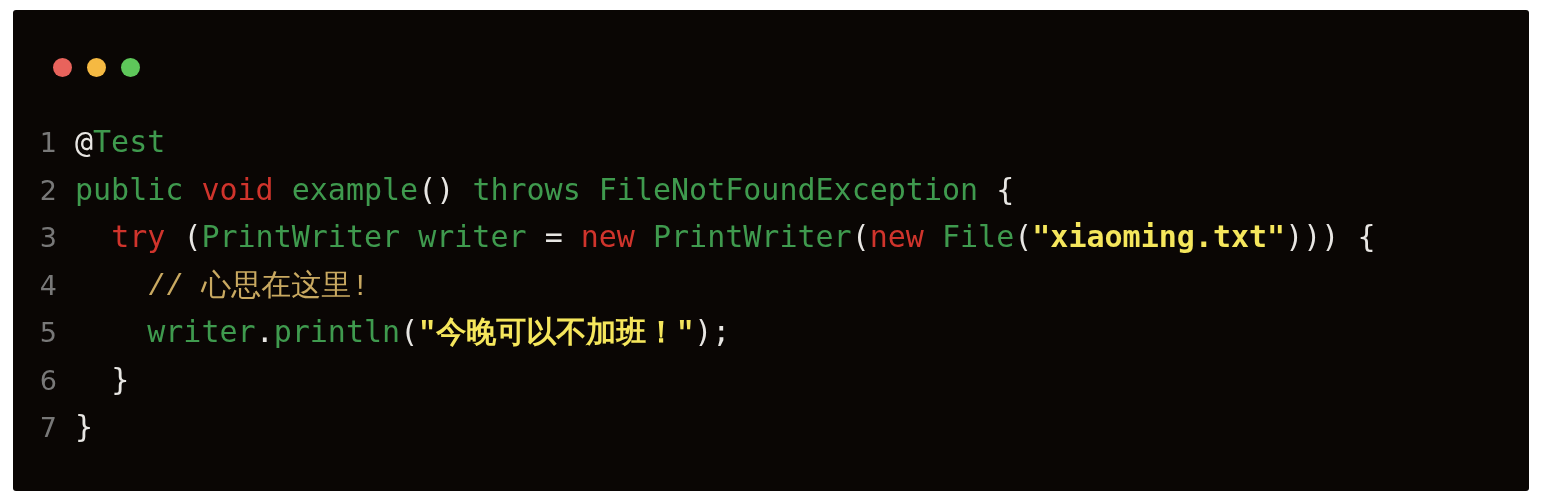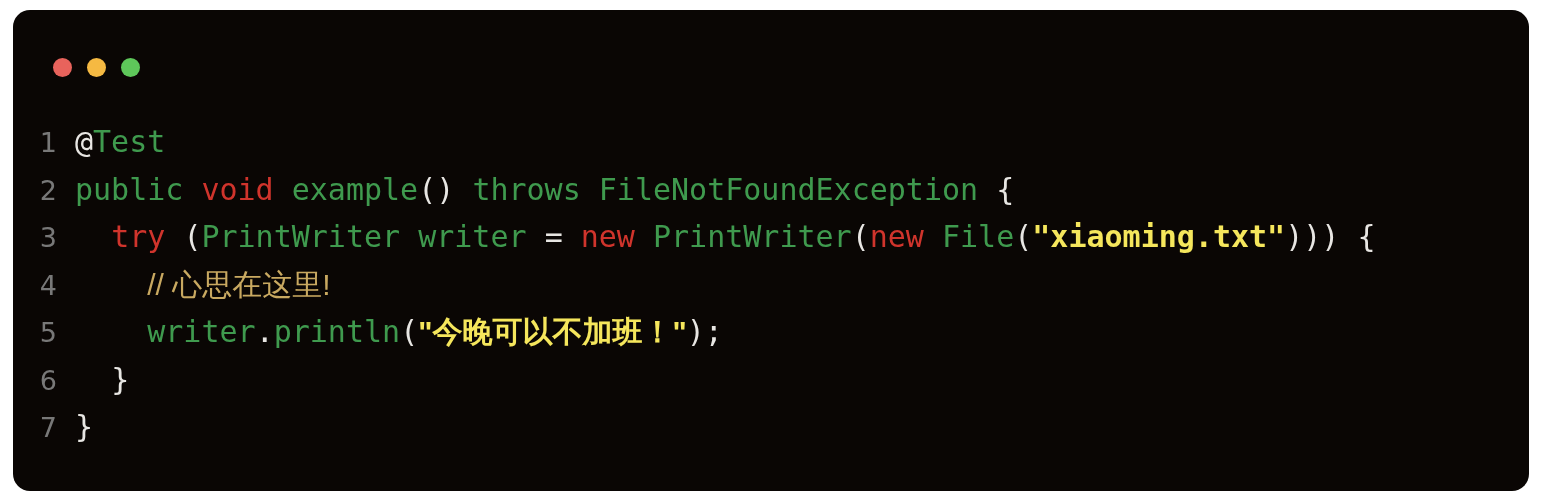--- a/index.html
+++ b/index.html
@@ -14,21 +14,21 @@
     font-family: "DejaVu Sans", sans-serif;
   }
 
   #code-window {
     position: absolute;
     left: 13px;
     top: 10px;
     width: 1516px;
     height: 481px;
     background: #0a0604;
-    border-radius: 17px;
+    border-radius: 3px;
     overflow: hidden;
     box-sizing: border-box;
   }
 
   #titlebar {
     position: absolute;
     left: 0;
     top: 0;
     width: 100%;
     height: 48px;
@@ -77,21 +77,21 @@
   .ln-content {
     display: inline;
   }
 
   
   .t-plain   { color: #e8e6e3; }
   .t-ident   { color: #3f9a4e; }
   .t-keyword { color: #d0342c; text-align: center; }
   .t-string  { color: #f5e65c; font-weight: bold; }
   .t-comment { color: #c9a961; }
-  .t-cjk     { font-family: Liberation Sans, sans-serif; }
+  .t-cjk     { font-family: Liberation Mono, monospace; }
 </style>
 </head>
 <body>
 
 <div id="code-window">
 
   <div id="titlebar">
     <span class="dot dot-close" style="background: rgb(232, 99, 92);"></span>
     <span class="dot dot-min" style="background: rgb(245, 185, 66);"></span>
     <span class="dot dot-max" style="background: rgb(94, 199, 90);"></span>

